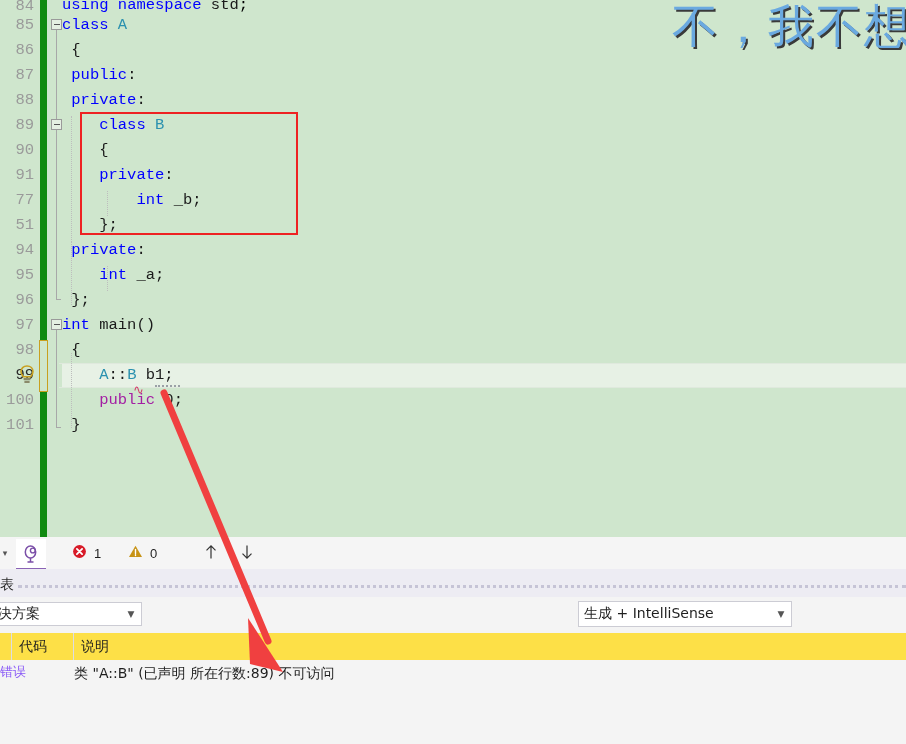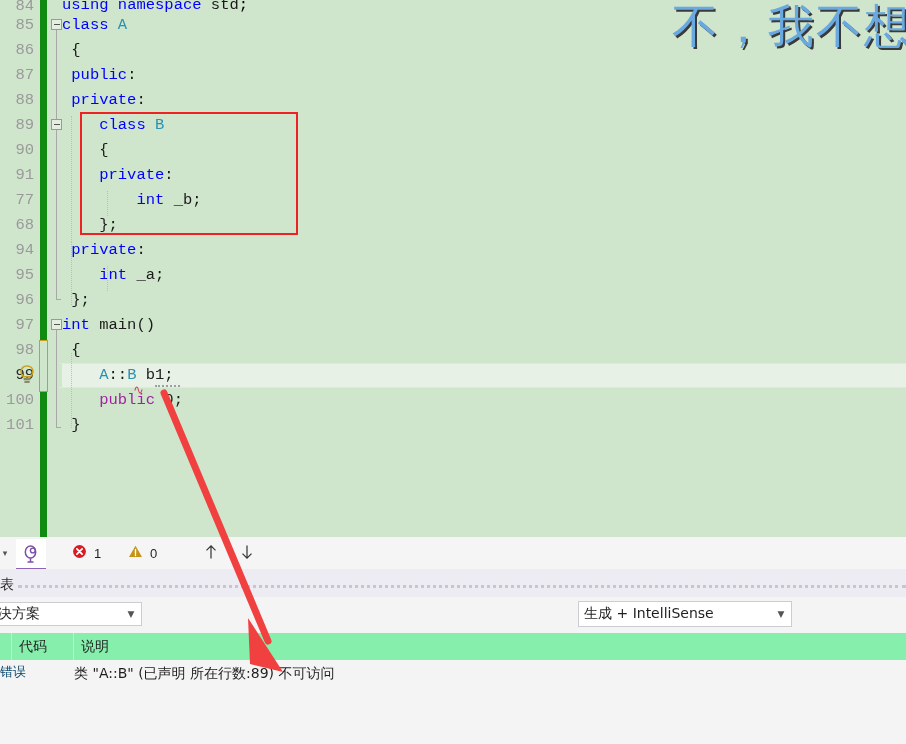--- a/index.html
+++ b/index.html
@@ -221,21 +221,21 @@
   }
   .combo .lbl { padding-left: 5px; flex: 1; white-space: nowrap; }
   .combo .arrow {
     width: 20px; text-align: center; color: #555; font-size: 9px;
   }
 
   
   .tbl-head {
     position: absolute; left: 0; top: 633px;
     width: 906px; height: 27px;
-    background: #86efac;
+    background: #fde047;
     border-bottom: 1px solid #f97316;
   }
   .th {
     position: absolute; top: 0; height: 27px;
     display: flex; align-items: center;
     font-size: 14px; color: #1f1f1f;
     font-family: "DejaVu Sans", sans-serif;
     border-left: 1px solid #dcdce4;
     padding-left: 7px;
     box-sizing: border-box;
@@ -249,21 +249,21 @@
     position: absolute; top: 0; height: 27px;
     display: flex; align-items: center;
     font-size: 14px;
     font-family: "DejaVu Sans", sans-serif;
     white-space: nowrap;
   }
   .td.code { color: #1d4ed8; margin-top: 22px; }
   .td.desc { color: #1f1f1f; }
   .row-sev {
     position: absolute; left: 0; top: 663px;
-    font-size: 13px; color: #0c4a6e;
+    font-size: 13px; color: #8b5cf6;
     font-family: "DejaVu Sans", sans-serif;
     text-align: center;
   }
   .tbl-blank {
     position: absolute; left: 0; top: 687px;
     width: 906px; height: 57px;
     background: #f4f4f4;
   }
 
   
@@ -283,21 +283,21 @@
     <div class="gutter-numbers">
       <div class="ln" style="height:13px;line-height:13px;">84</div>
       <div class="ln">85</div>
       <div class="ln">86</div>
       <div class="ln">87</div>
       <div class="ln">88</div>
       <div class="ln">89</div>
       <div class="ln">90</div>
       <div class="ln">91</div>
       <div class="ln">77</div>
-      <div class="ln">68</div>
+      <div class="ln">51</div>
       <div class="ln">94</div>
       <div class="ln">95</div>
       <div class="ln">96</div>
       <div class="ln">97</div>
       <div class="ln">98</div>
       <div class="ln current">99</div>
       <div class="ln">100</div>
       <div class="ln">101</div>
     </div>
 

